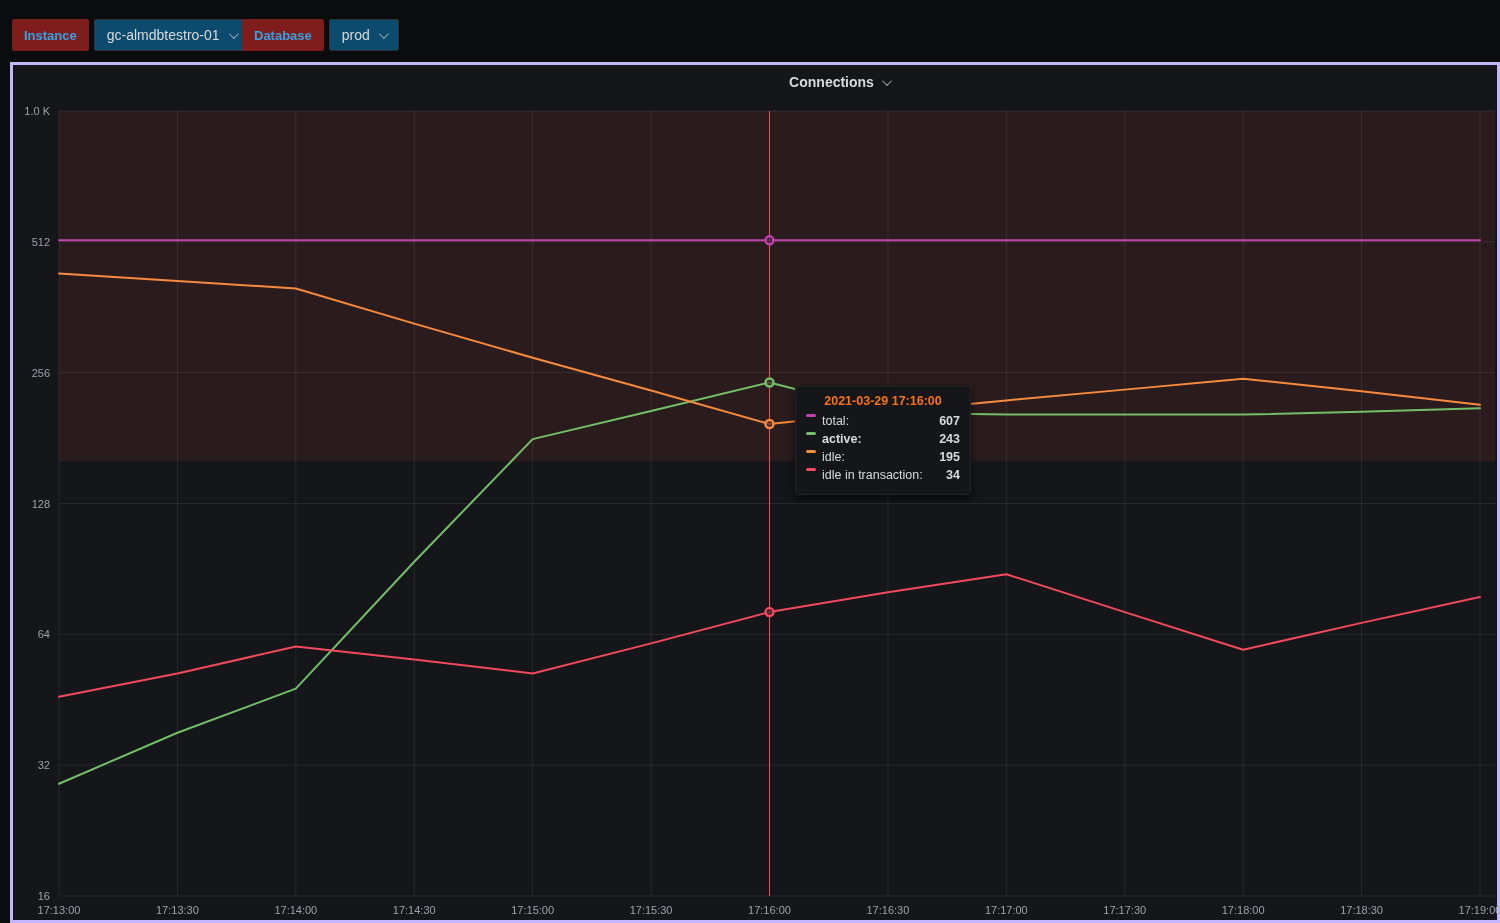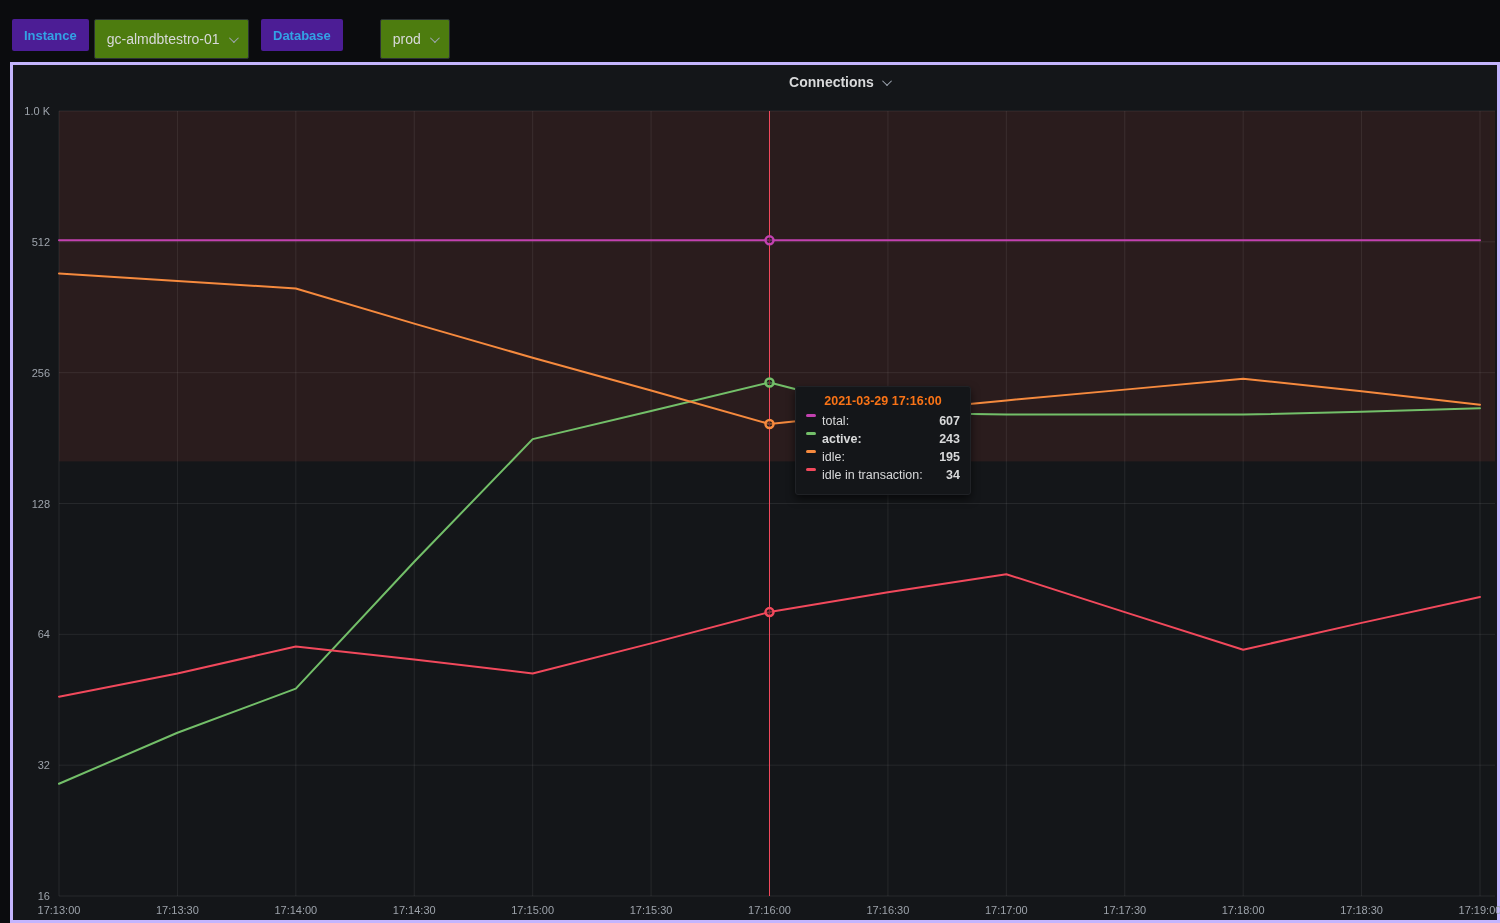--- a/index.html
+++ b/index.html
@@ -9,30 +9,30 @@
     font-family: "Liberation Sans", sans-serif;
     -webkit-font-smoothing: antialiased;
   }
   
   .toolbar {
     position: absolute; left: 0; top: 0; width: 1500px; height: 62px;
     background: #0b0c0e;
   }
   .var-group { position: absolute; top: 19px; height: 32px; display: flex; }
   .var-group.g0 { left: 12px; }
-  .var-group.g1 { left: 261px; gap: 32px; }
+  .var-group.g1 { left: 242px; }
   .var-label {
     height: 32px; display: flex; align-items: center;
-    padding: 0 12px; background: #4c1d95; border-radius: 2px;
+    padding: 0 12px; background: #7f1d1d; border-radius: 2px;
     font-size: 13px; font-weight: 700; color: #33a2e5;
     margin-right: 5px;
   }
   .var-value {
-    height: 40px; display: flex; align-items: center; gap: 9px;
-    padding: 8px 12px; background: #4d7c0f;
+    height: 32px; display: flex; align-items: center; gap: 9px;
+    padding: 8px 12px; background: #0c4a6e;
     border: 1px solid #2c3235; border-radius: 2px;
     font-size: 14px; color: #d8d9da; cursor: pointer;
   }
   .chev {
     width: 7px; height: 7px; display: inline-block; flex: 0 0 auto;
     border-right: 1.6px solid #9fa7b3; border-bottom: 1.6px solid #9fa7b3;
     transform: rotate(45deg) translateY(-2px);
   }
   
   .panel {

